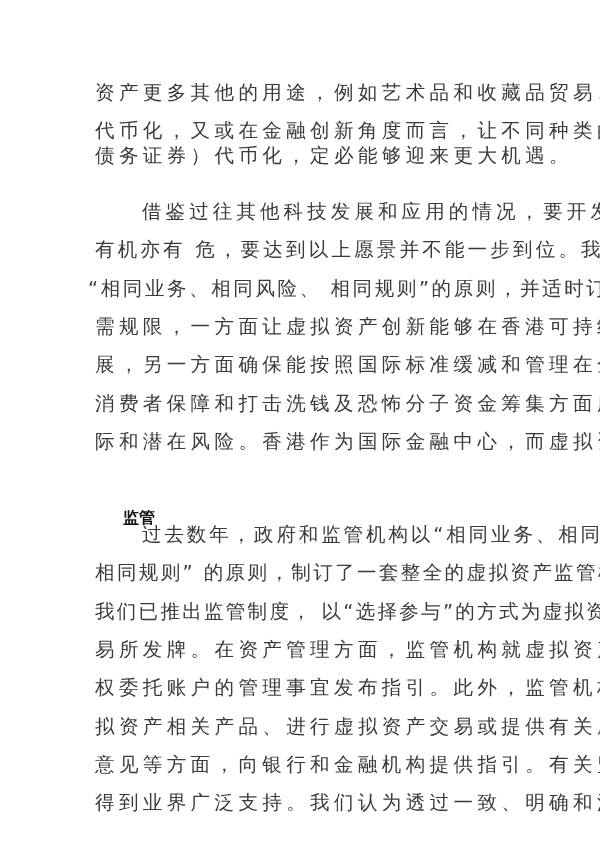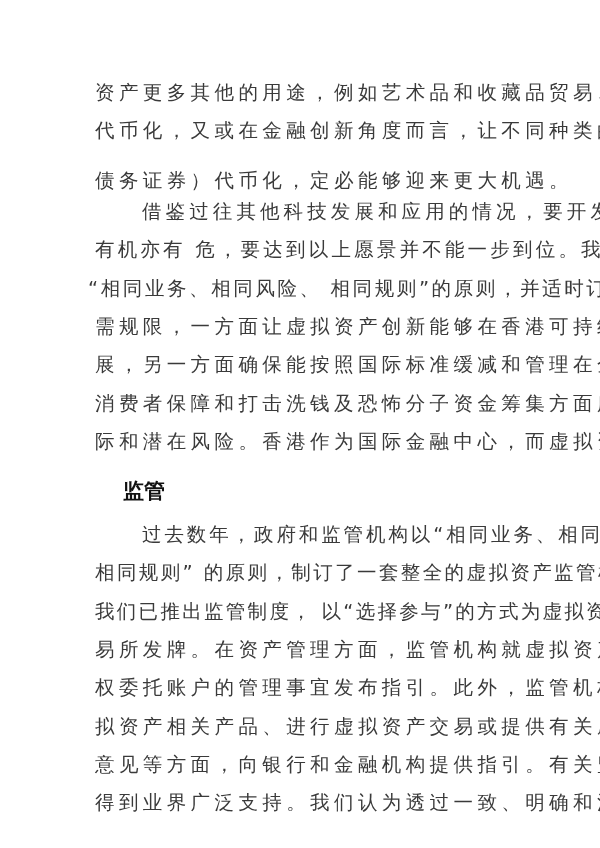--- a/index.html
+++ b/index.html
@@ -32,38 +32,38 @@
       color: #3a3a3a;
       white-space: nowrap;
       letter-spacing: 4.4px;
     }
     .line.indent {
       left: 142px;
     }
     .heading {
       position: absolute;
       left: 123px;
-      top: 480px;
-      font-size: 21px;
+      top: 507px;
+      font-size: 16px;
       font-weight: bold;
       color: #111111;
       line-height: 22px;
       letter-spacing: 0px;
       white-space: nowrap;
     }
   </style>
 </head>
 <body>
 
 <div class="page">
 
   <div>
     <div class="line" style="top:78px;">资产更多其他的用途，例如艺术品和收藏品贸易、古董物件</div>
     <div class="line" style="top:116px;">代币化，又或在金融创新角度而言，让不同种类的产品（如</div>
-    <div class="line" style="top:166px;">债务证券）代币化，定必能够迎来更大机遇。</div>
+    <div class="line" style="top:141px;">债务证券）代币化，定必能够迎来更大机遇。</div>
   </div>
 
   <div>
     <div class="line indent" style="top:197px; letter-spacing:4.1px;">借鉴过往其他科技发展和应用的情况，要开发新的领域</div>
     <div class="line" style="top:235px; letter-spacing:3.2px;">有机亦有 危，要达到以上愿景并不能一步到位。我们会采取</div>
     <div class="line" style="top:274px; left:88px; letter-spacing:2.6px;">“相同业务、相同风险、 相同规则”的原则，并适时订出所</div>
     <div class="line" style="top:312px;">需规限，一方面让虚拟资产创新能够在香港可持续地蓬勃发</div>
     <div class="line" style="top:350px;">展，另一方面确保能按照国际标准缓减和管理在金融稳定、</div>
     <div class="line" style="top:389px;">消费者保障和打击洗钱及恐怖分子资金筹集方面所造成的实</div>
     <div class="line" style="top:427px;">际和潜在风险。香港作为国际金融中心，而虚拟资产无远弗</div>

